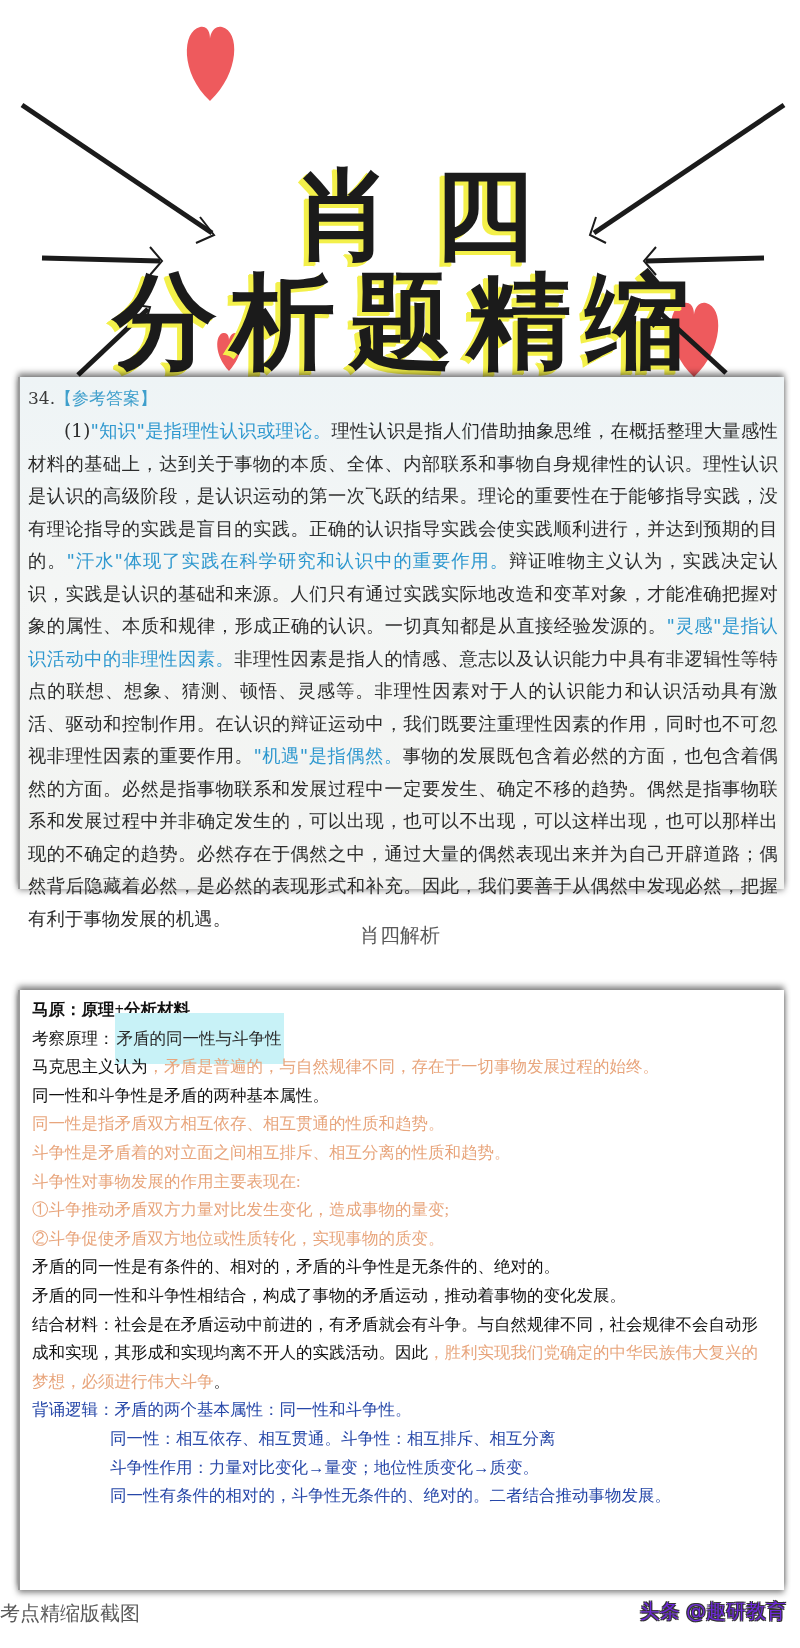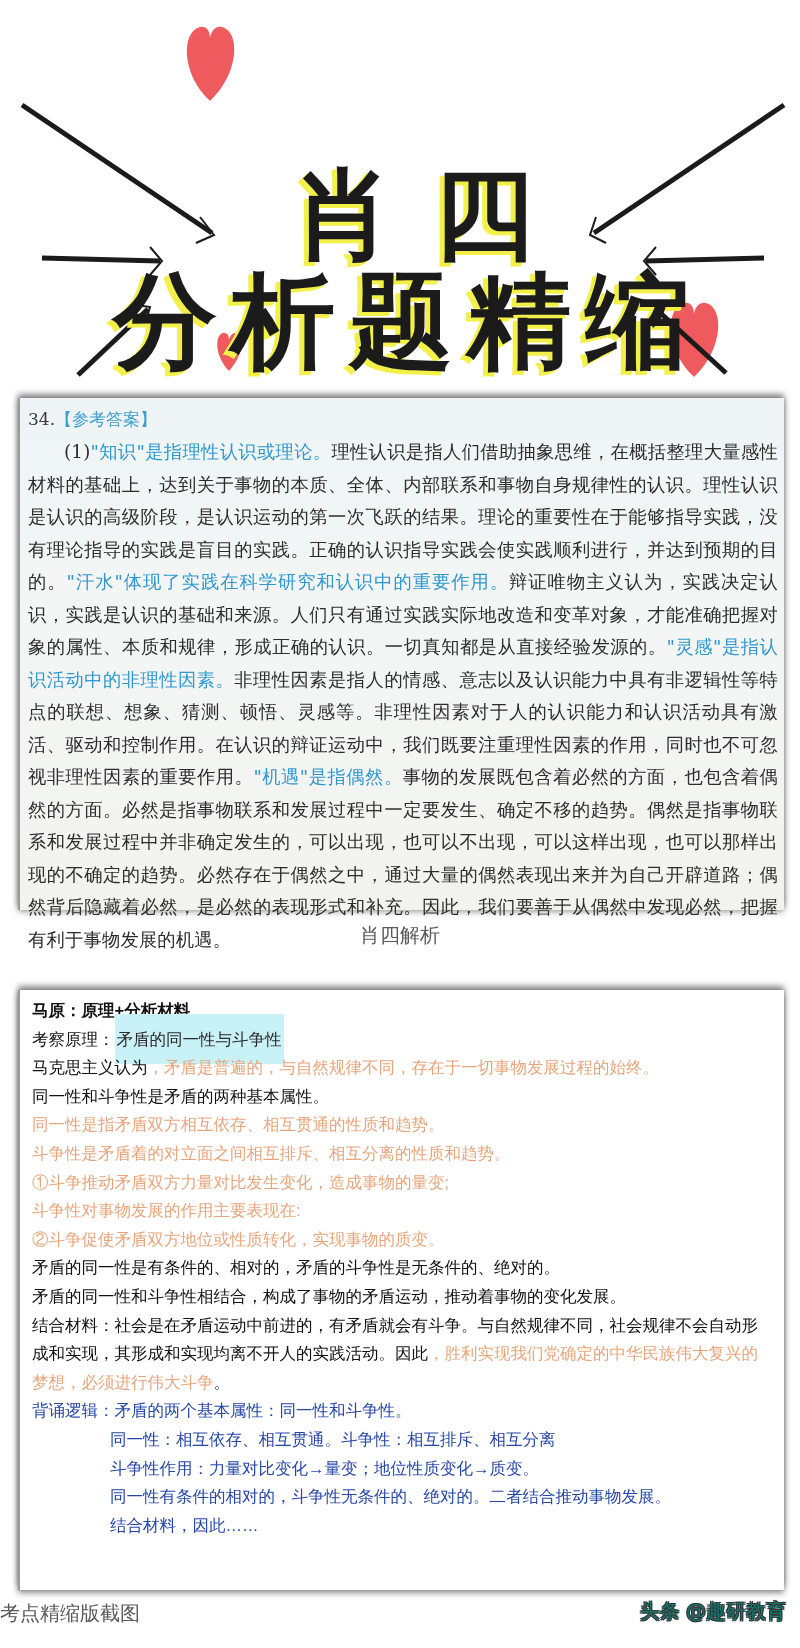--- a/index.html
+++ b/index.html
@@ -13,21 +13,21 @@
   .title-line1, .title-line2 {
     position: absolute; left: 0; width: 800px; text-align: center;
     font-family: "DejaVu Sans", sans-serif; font-weight: bold; color: #1b1b1b;
     text-shadow: -4px 3px 0 #f3f04a, -5px 4px 0 #f3f04a;
   }
   .title-line1 { top: 128px; font-size: 100px; letter-spacing: 40px; padding-left: 34px; }
   .title-line2 { top: 232px; font-size: 104px; letter-spacing: 14px; padding-left: 8px; }
 
   
   .panel1 {
-    position: absolute; left: 18px; top: 398px; width: 764px; height: 512px;
+    position: absolute; left: 18px; top: 377px; width: 764px; height: 512px;
     background: linear-gradient(180deg, #eef4f6 0%, #f4f6f5 40%, #f2f3f1 100%);
     box-shadow: 0 -4px 6px rgba(0,0,0,0.45), 0 2px 6px rgba(0,0,0,0.35);
     border-left: 2px solid #9a9a9a;
   }
   .p1-head { position: absolute; left: 8px; top: 10px; font-family: "DejaVu Serif", serif; font-size: 17px; color: #3a3a3a; }
   .p1-head .blue { color: #3f9fcc; font-family: "DejaVu Sans", sans-serif; }
   .p1-body {
     position: absolute; left: 8px; top: 38px; width: 750px;
     font-family: "DejaVu Serif", serif; font-size: 18.3px; line-height: 32.5px; color: #2c2c2c;
     text-align: justify; text-indent: 36px; letter-spacing: 0.2px;
@@ -38,34 +38,34 @@
     font-size: 20px; color: #5a5a5a;
   }
 
   
   .panel2 {
     position: absolute; left: 18px; top: 990px; width: 764px; height: 600px;
     background: #ffffff;
     box-shadow: 0 -4px 6px rgba(0,0,0,0.45), 0 3px 6px rgba(0,0,0,0.45);
     border-left: 2px solid #9a9a9a;
   }
-  .p2-inner { position: absolute; left: 12px; top: 6px; width: 740px; font-family: Liberation Sans, sans-serif; font-size: 16.5px; line-height: 28.6px; color: #111; }
+  .p2-inner { position: absolute; left: 12px; top: 6px; width: 740px; font-family: Liberation Serif, serif; font-size: 16.5px; line-height: 28.6px; color: #111; }
   .p2-inner .line { white-space: nowrap; }
   .p2-inner .bold { font-weight: bold; }
   .p2-inner .q { font-weight: bold; white-space: normal; }
   .orange { color: #e8a57c; }
   .blue2 { color: #2647a8; }
   .hl-cyan { background: #c8f2f7; color: #2a2a2a; padding: 16px 2px; }
   .indent { padding-left: 78px; }
   .caption2 {
     position: absolute; top: 1600px; left: 0; width: 800px; text-align: left;
     font-size: 20px; color: #5a5a5a;
   }
   .watermark {
-    position: absolute; top: 1598px; right: 14px; font-size: 20px; color: #0f766e;
+    position: absolute; top: 1598px; right: 14px; font-size: 20px; color: #6d28d9;
     text-shadow: -1px -1px 0 #333, 1px -1px 0 #333, -1px 1px 0 #333, 1px 1px 0 #333;
   }
 </style>
 </head>
 <body>
 
 <div class="banner">
   <svg width="800" height="380" viewBox="0 0 800 380">
 
     <g fill="#ee5a5d">
@@ -115,31 +115,30 @@
     <div class="line bold">马原：原理+分析材料</div>
     <div class="line">
       <span>考察原理：</span><span class="hl-cyan">矛盾的同一性与斗争性</span>
     </div>
     <div class="line">
       <span>马克思主义认为</span><span class="orange">，矛盾是普遍的，与自然规律不同，存在于一切事物发展过程的始终。</span>
     </div>
     <div class="line">同一性和斗争性是矛盾的两种基本属性。</div>
     <div class="line orange">同一性是指矛盾双方相互依存、相互贯通的性质和趋势。</div>
     <div class="line orange">斗争性是矛盾着的对立面之间相互排斥、相互分离的性质和趋势。</div>
+    <div class="line orange">斗争性对事物发展的作用主要表现在:</div>
     <div class="line orange">①斗争推动矛盾双方力量对比发生变化，造成事物的量变;</div>
-    <div class="line orange">斗争性对事物发展的作用主要表现在:</div>
     <div class="line orange">②斗争促使矛盾双方地位或性质转化，实现事物的质变。</div>
     <div class="line">矛盾的同一性是有条件的、相对的，矛盾的斗争性是无条件的、绝对的。</div>
     <div class="line">矛盾的同一性和斗争性相结合，构成了事物的矛盾运动，推动着事物的变化发展。</div>
     <div>
       <span>结合材料：社会是在矛盾运动中前进的，有矛盾就会有斗争。与自然规律不同，社会规律不会自动形成和实现，其形成和实现均离不开人的实践活动。因此</span><span class="orange">，胜利实现我们党确定的中华民族伟大复兴的梦想，必须进行伟大斗争</span><span>。</span>
     </div>
     <div class="line blue2">
       <span>背诵逻辑：</span><span>矛盾的两个基本属性：同一性和斗争性。</span>
     </div>
     <div class="line blue2 indent">同一性：相互依存、相互贯通。斗争性：相互排斥、相互分离</div>
     <div class="line blue2 indent">斗争性作用：力量对比变化→量变；地位性质变化→质变。</div>
     <div class="line blue2 indent">同一性有条件的相对的，斗争性无条件的、绝对的。二者结合推动事物发展。</div>
-    <div class="line blue2 indent">结合材料，因此……</div>
   </div>
 </div>
 <div class="caption2">考点精缩版截图</div>
 <div class="watermark">头条 @趣研教育</div>
 
 </body></html>

